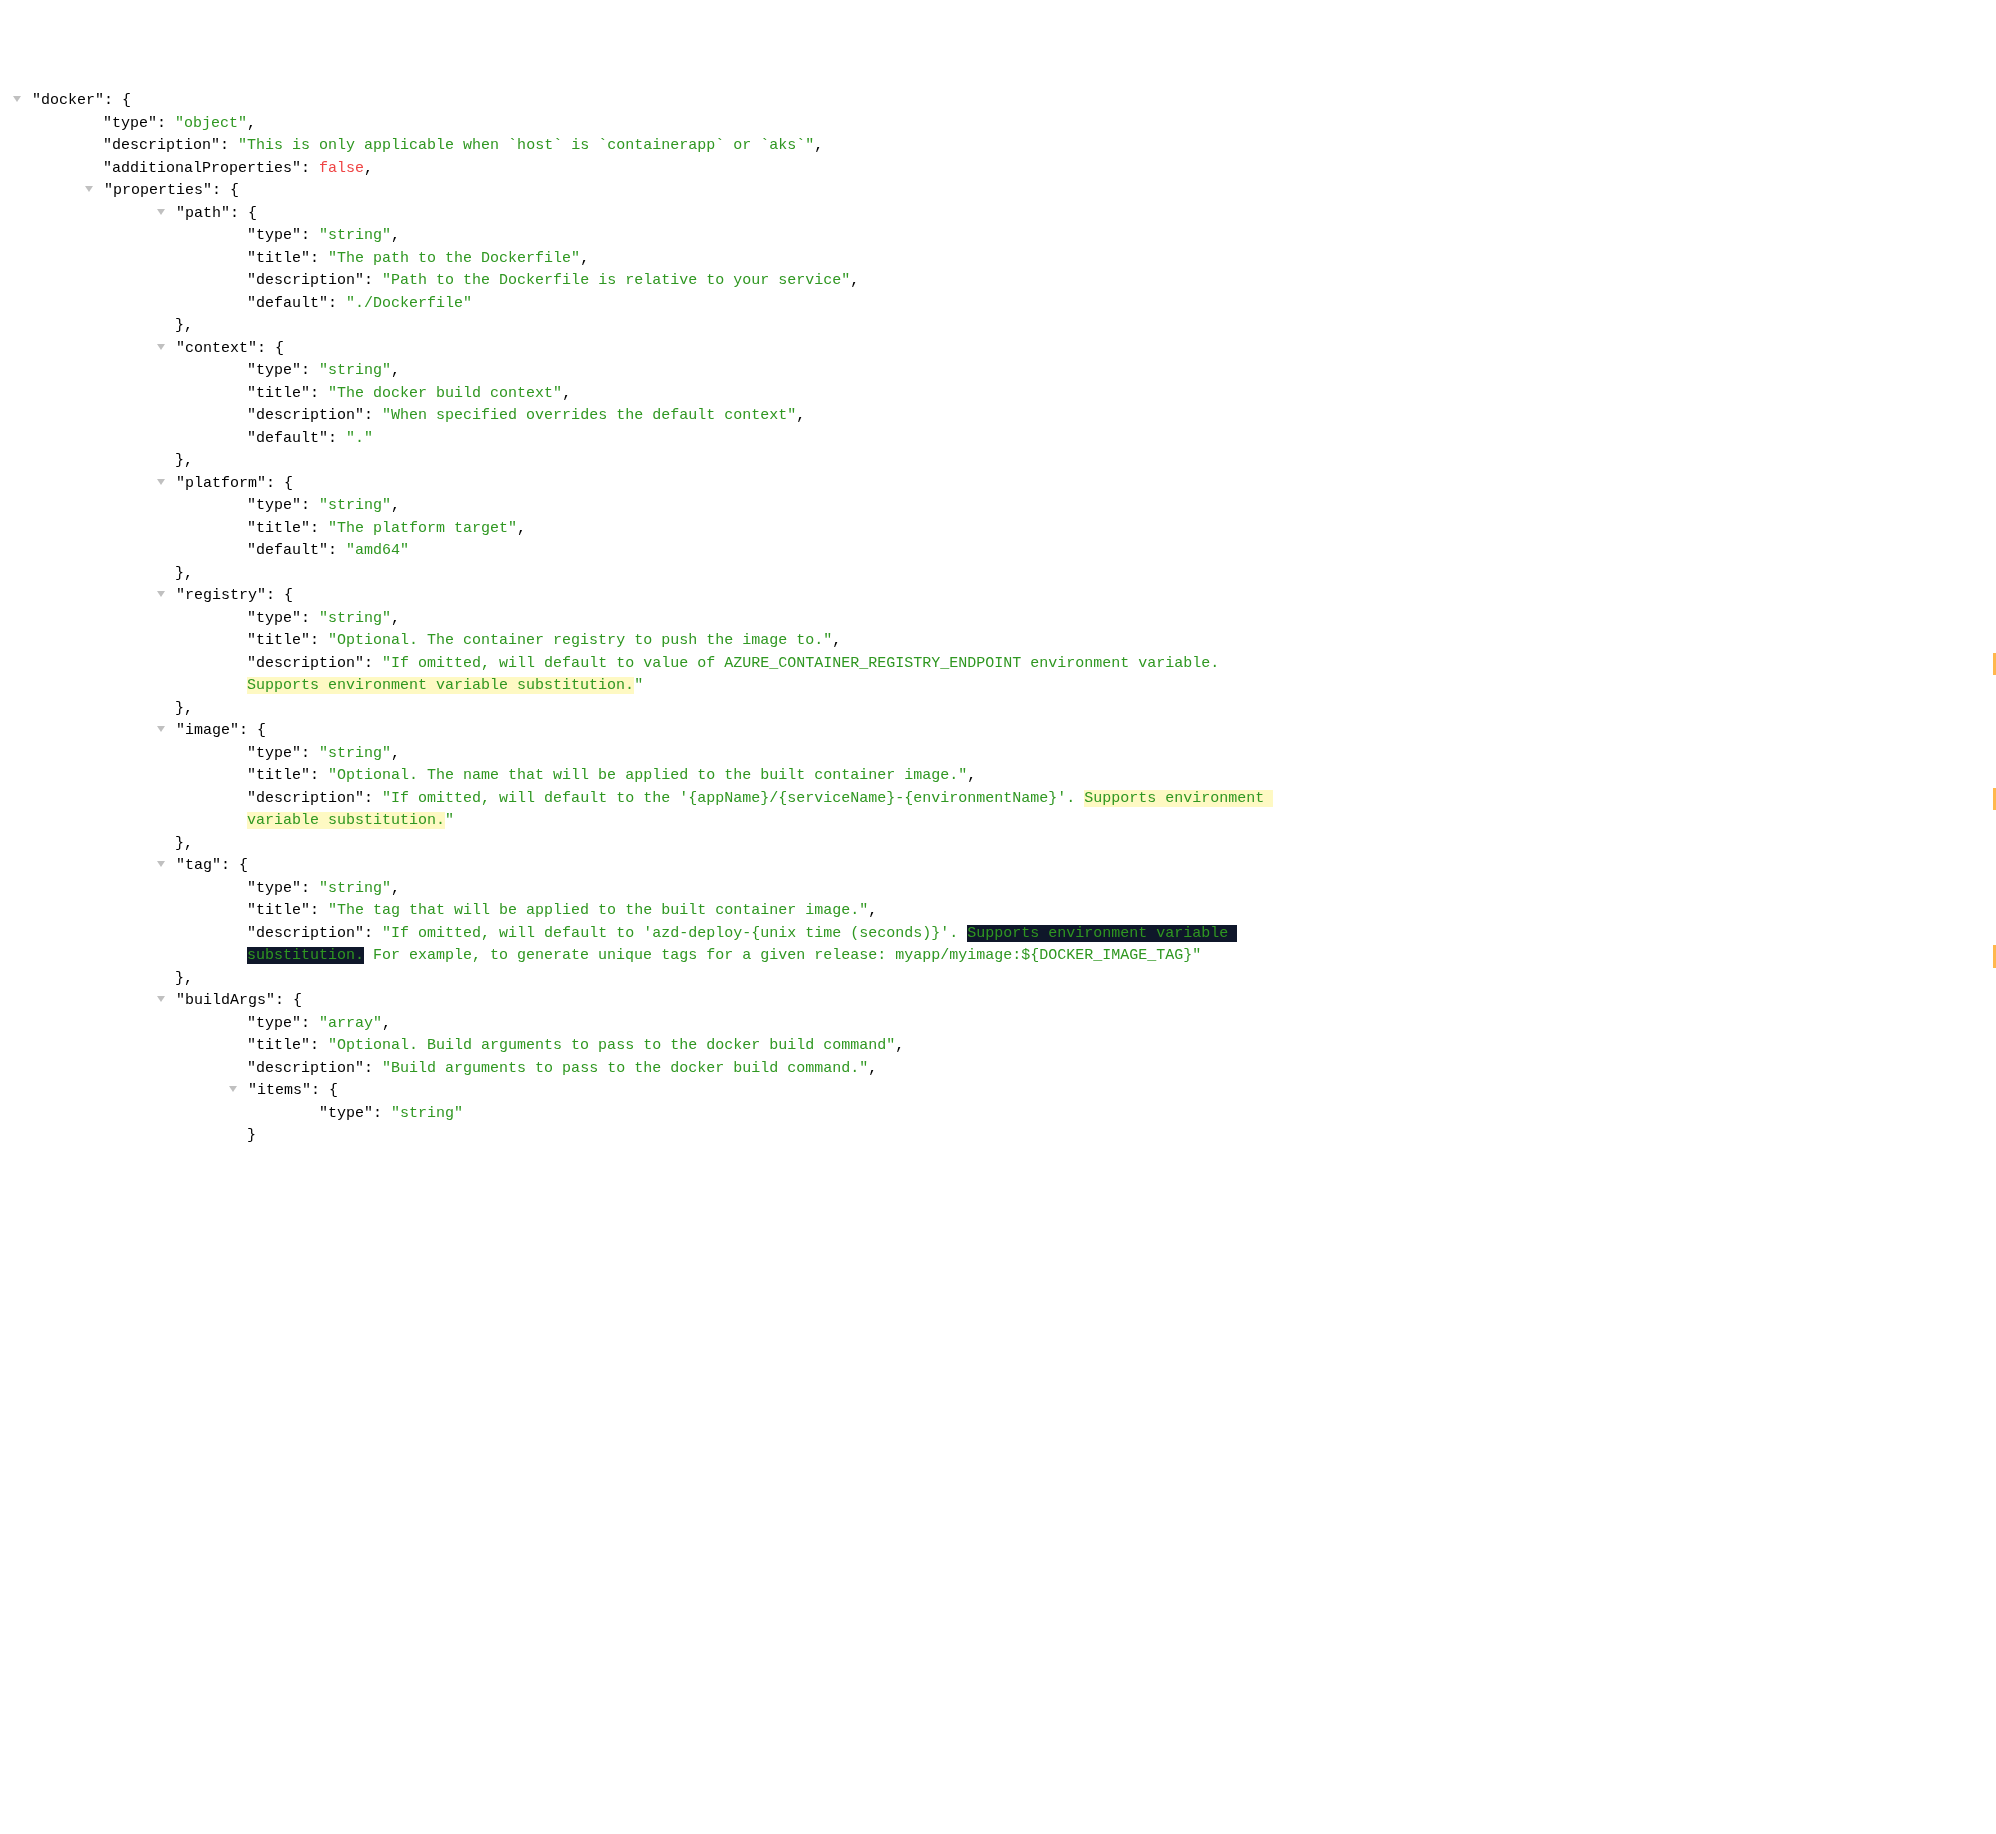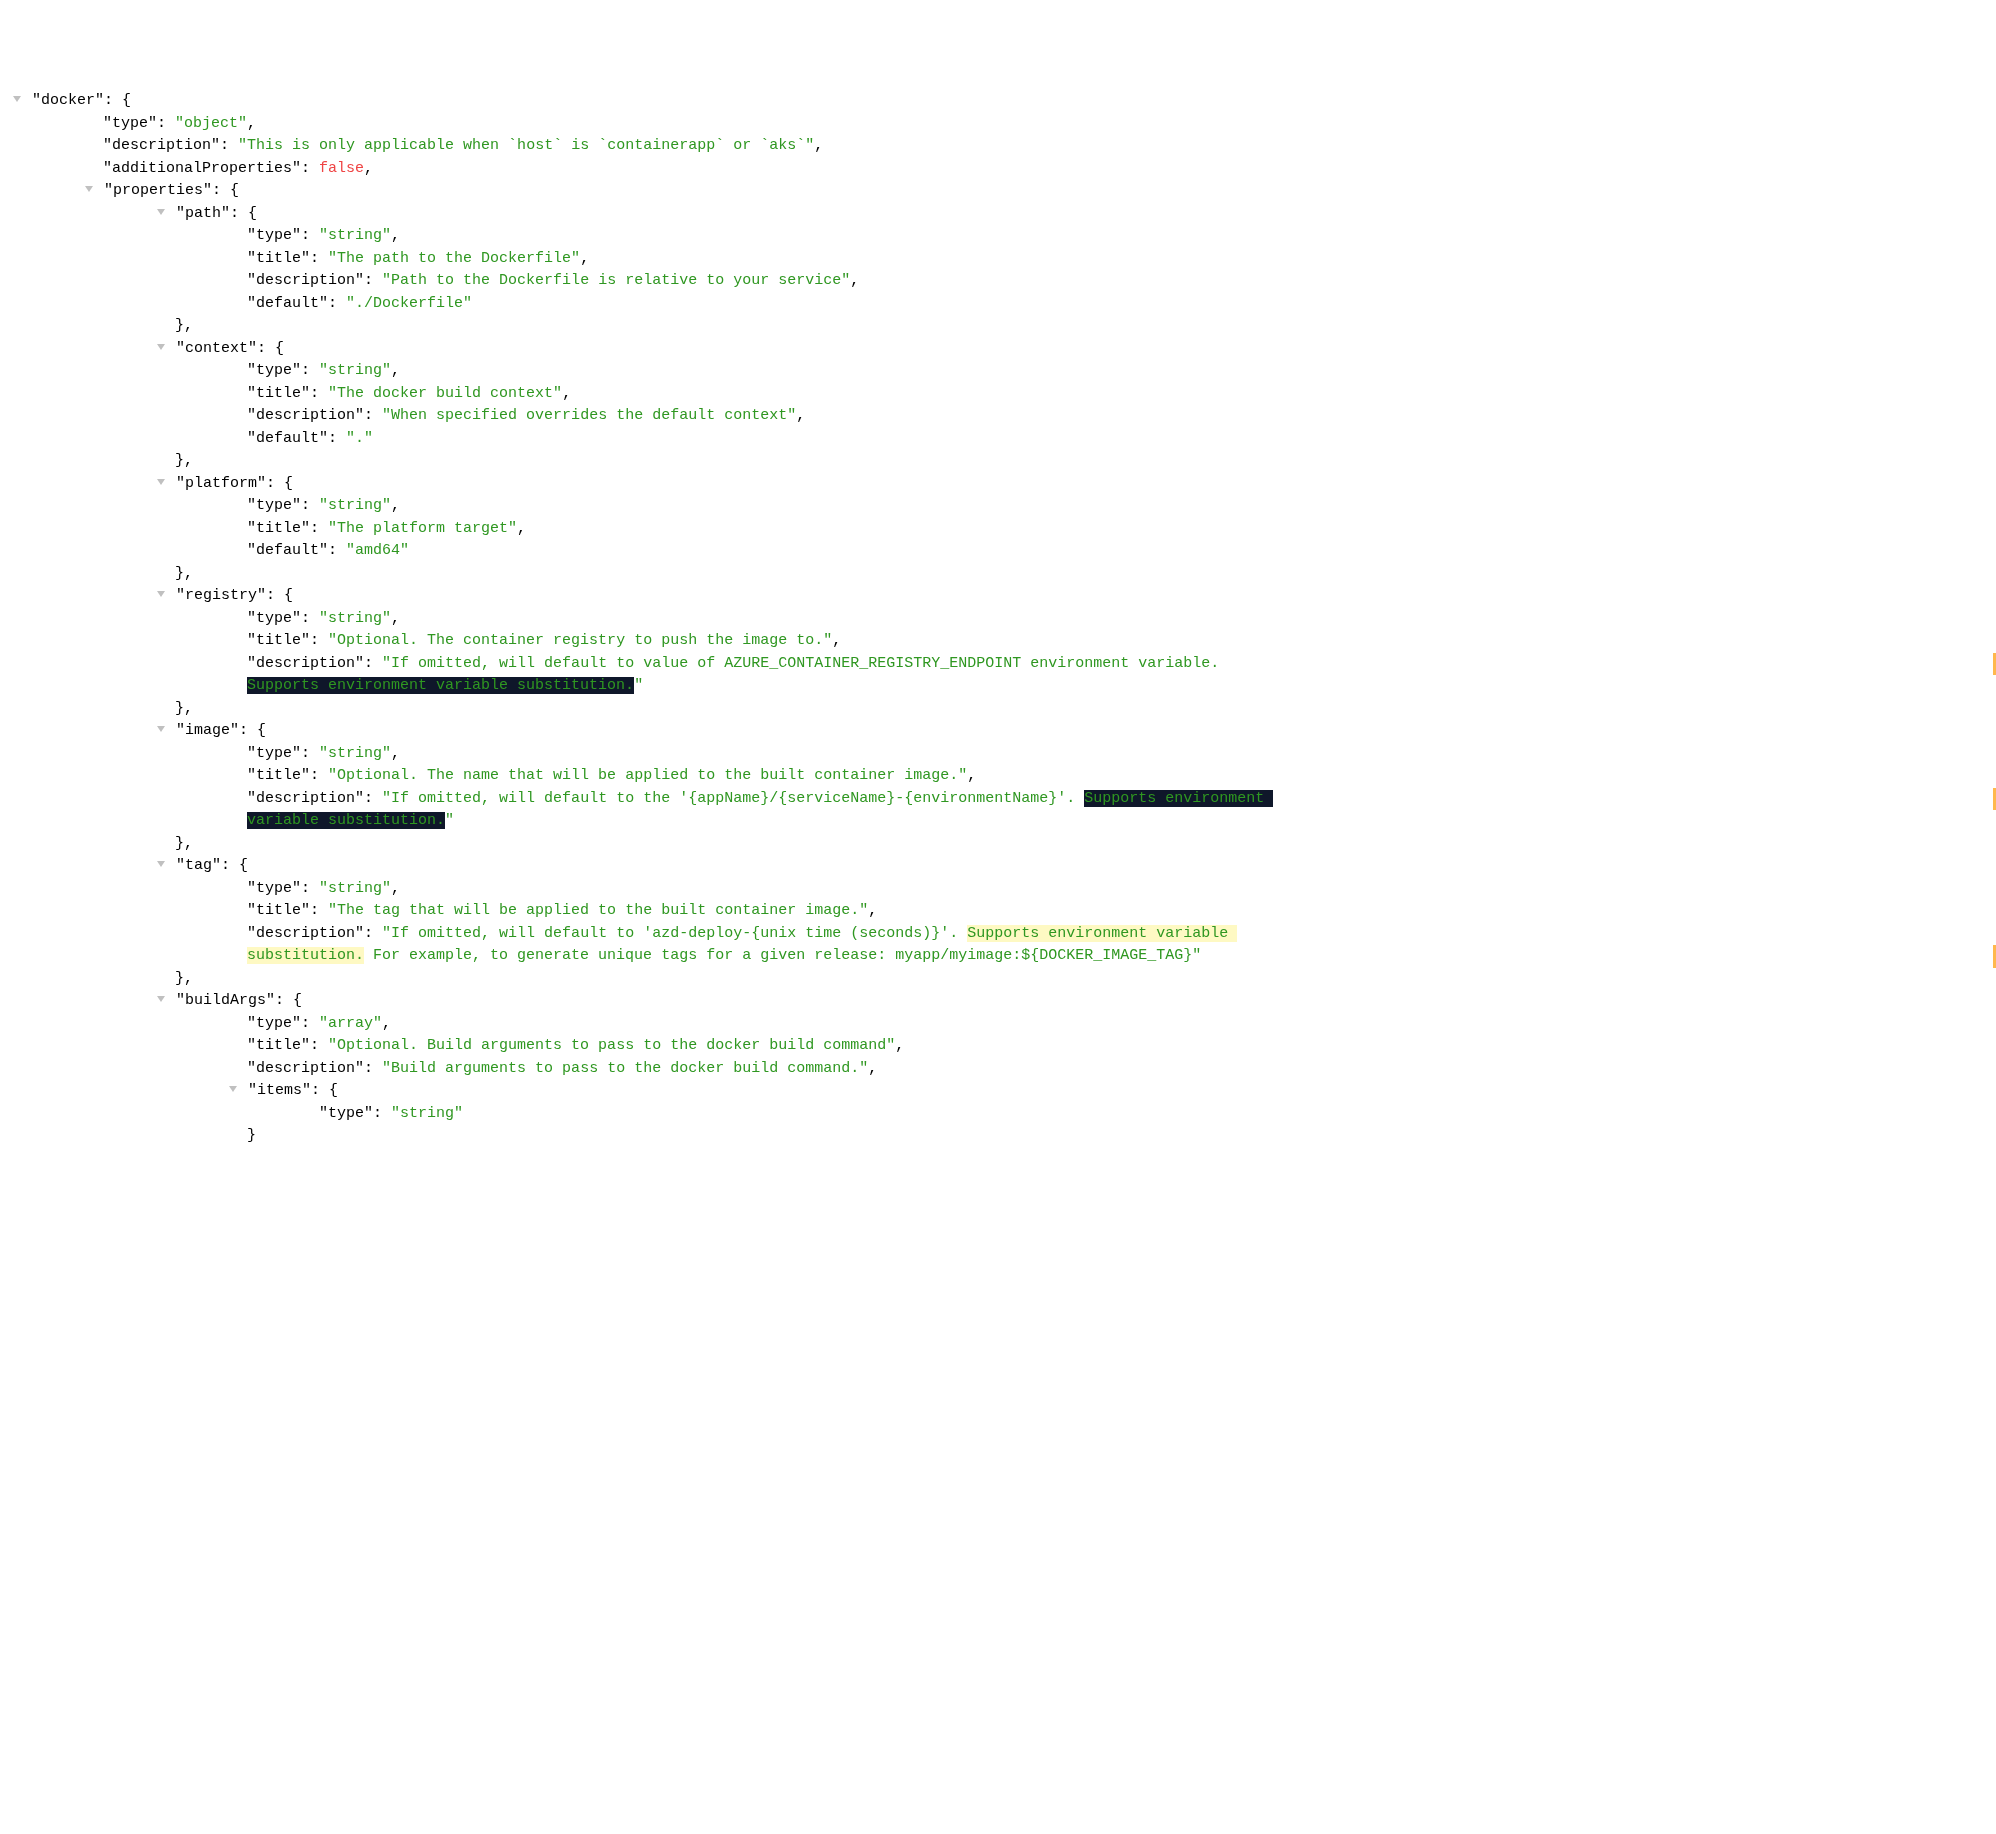--- a/index.html
+++ b/index.html
@@ -27,22 +27,22 @@
     border-left:4px solid transparent;
     border-right:4px solid transparent;
     border-top:6px solid #c0c0c0;
     margin-right:2px;
     vertical-align: 2px;
   }
   .key { color: #000; }
   .str { color: #2f9721; }
   .kw  { color: #ef4444; }
   .punc{ color: #000; }
-  .hlY { background: #0f172a; }
-  .hlO { background: #fef9c3; }
+  .hlY { background: #fef9c3; }
+  .hlO { background: #0f172a; }
   .change-marker {
     position:absolute;
     right:0;
     width:3px;
     background:#ffb84d;
   }
 </style>
 </head>
 <body>
 

